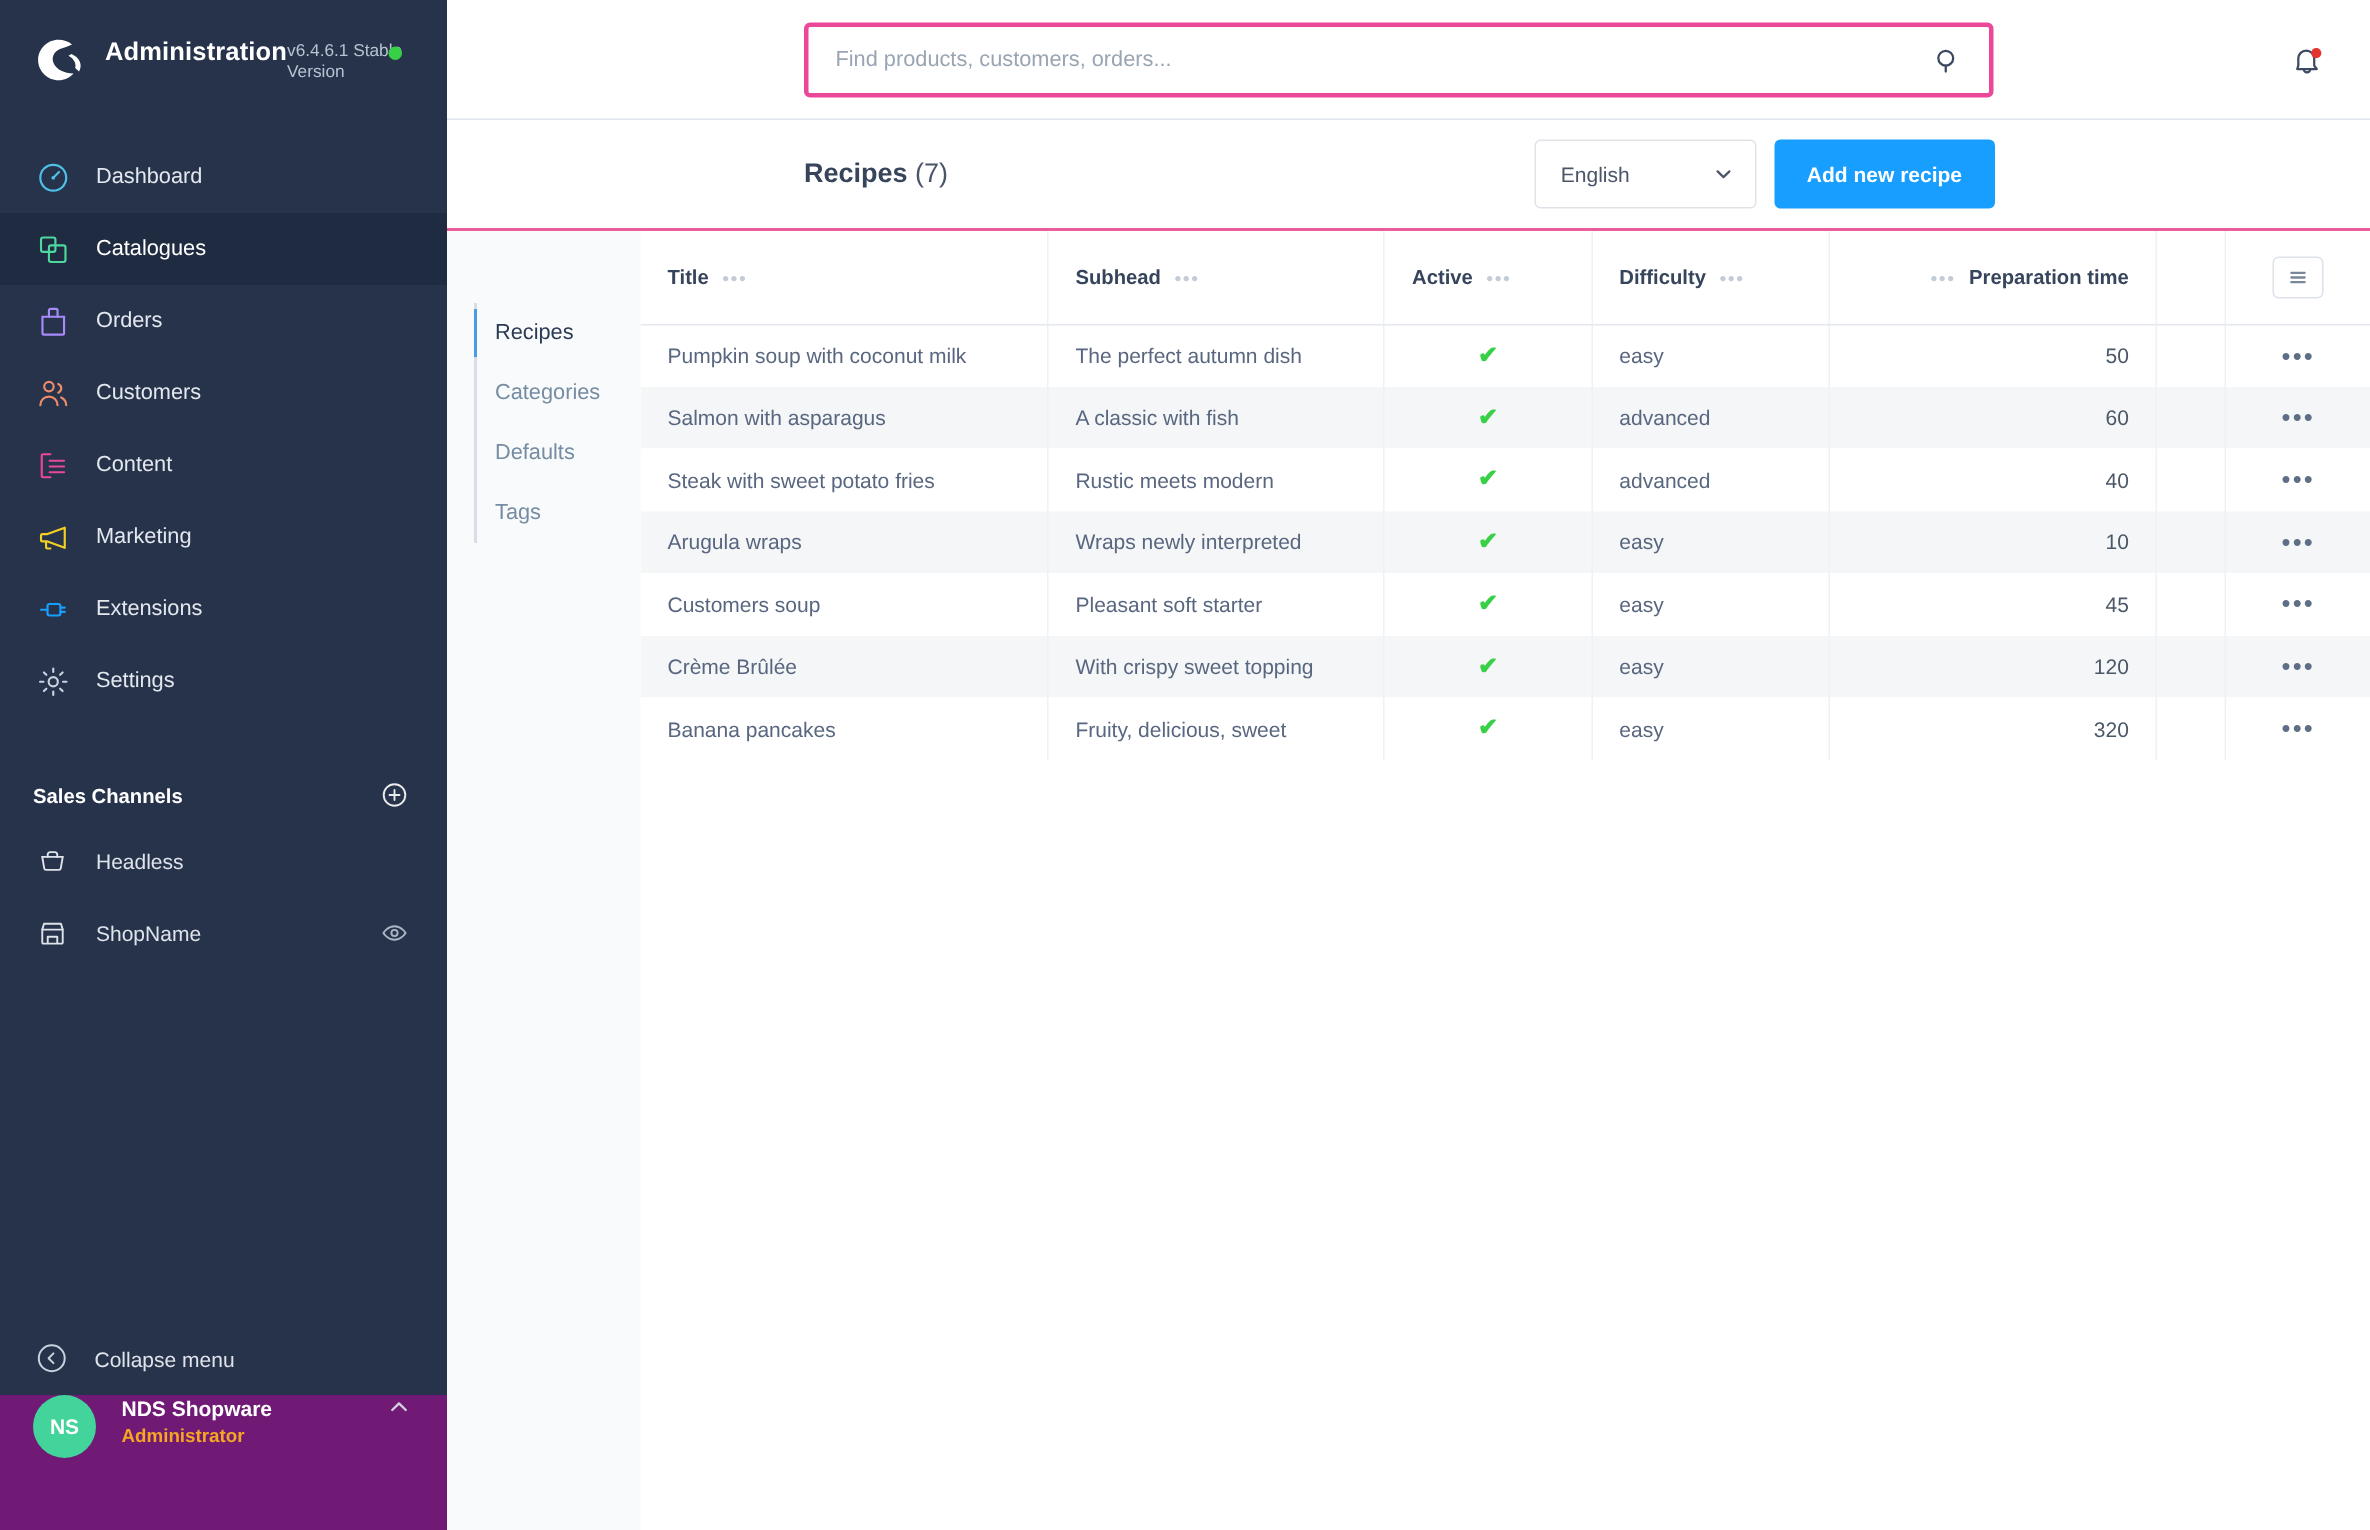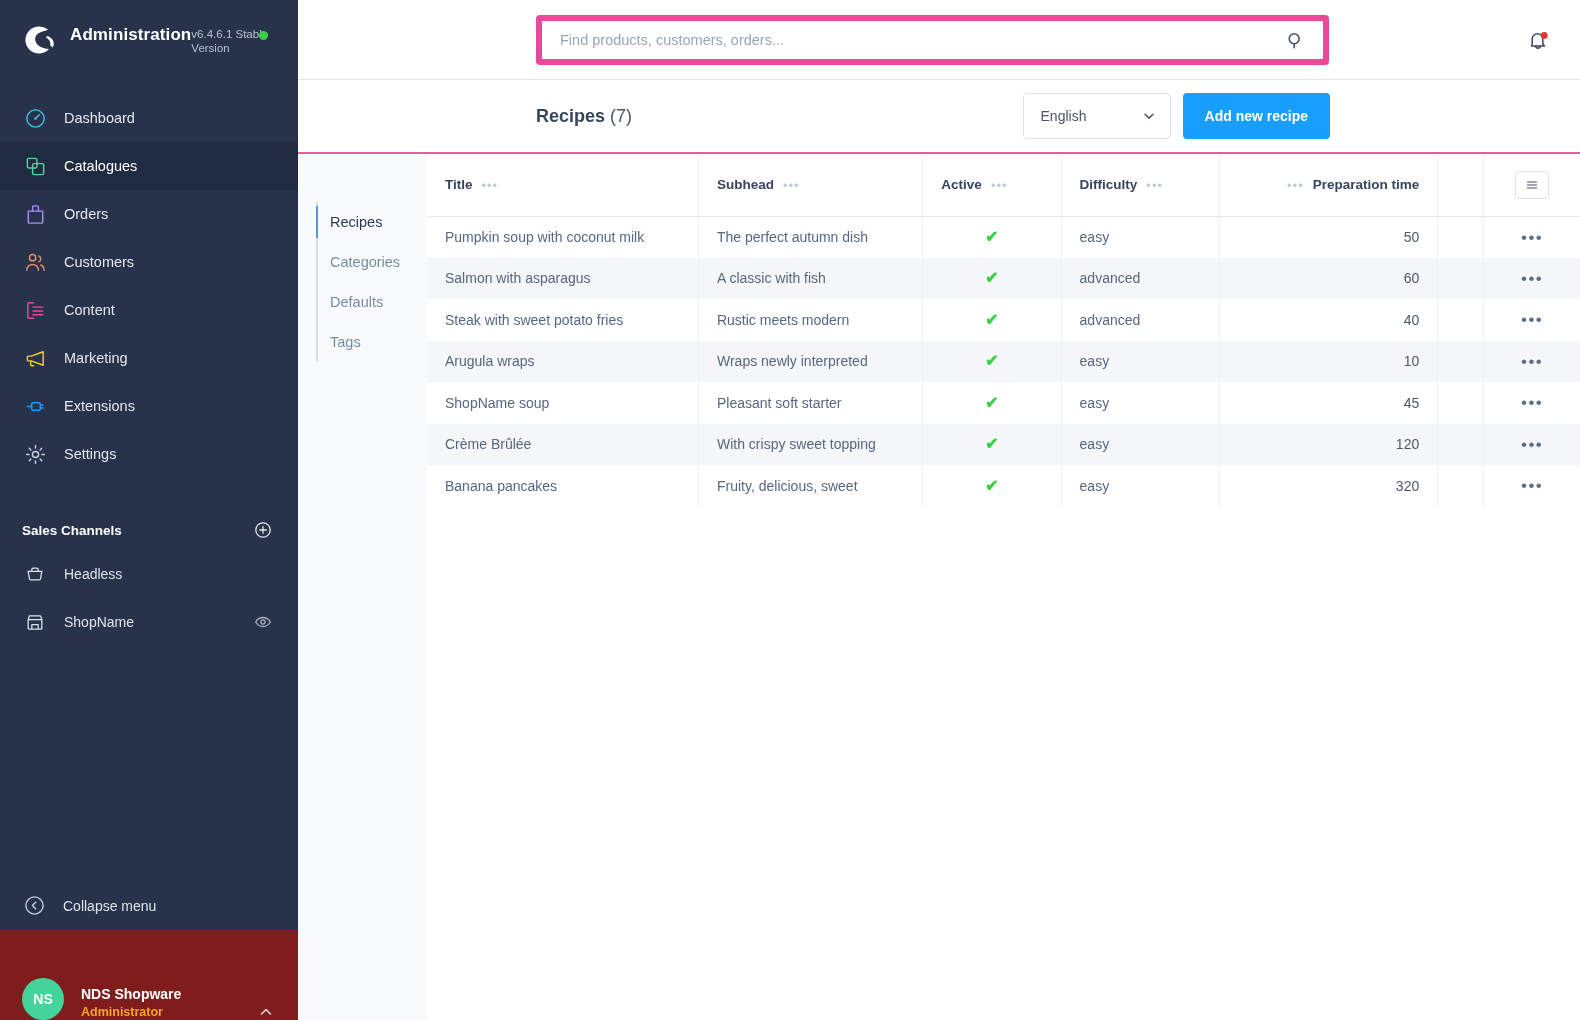--- a/index.html
+++ b/index.html
@@ -75,21 +75,21 @@
     position: absolute; left: 0; bottom: 90px; width: 100%;
     height: 48px; display: flex; align-items: center; padding: 0 22px;
     cursor: pointer;
     text-align: center;
   }
   .collapse-icon { width: 24px; height: 24px; margin-right: 17px; flex: 0 0 24px; }
   .collapse-label { font-size: 14px; color: #dfe3ea; }
 
   .user-bar {
     position: absolute; left: 0; bottom: 0; width: 100%; height: 90px;
-    background: #7f1d1d; display: flex; align-items: flex-end;
+    background: #701a75; display: flex; align-items: flex-start;
     padding: 0 24px 0 22px; cursor: pointer;
   }
   .avatar {
     width: 42px; height: 42px; border-radius: 50%; background: #42d49a;
     color: #ffffff; font-size: 14px; font-weight: bold;
     display: flex; align-items: center; justify-content: center;
     margin-right: 17px; flex: 0 0 42px;
   }
   .user-meta { flex: 1; display: flex; flex-direction: column; line-height: 1.3; }
   .user-name { font-size: 14px; font-weight: bold; color: #ffffff; }
@@ -103,21 +103,21 @@
     height: 80px; flex: 0 0 80px; background: #ffffff;
     border-bottom: 1px solid #e0e5ec;
     display: flex; align-items: center; position: relative;
   }
   .search-wrap {
     position: absolute; left: 238px; top: 15px;
     width: 793px; height: 50px;
   }
   .search-box {
     width: 100%; height: 100%;
-    border: 6px solid #ec4899; border-radius: 4px;
+    border: 3px solid #ec4899; border-radius: 4px;
     background: #fff; display: flex; align-items: center;
     padding: 0 18px;
   }
   .search-input {
     flex: 1; border: none; outline: none; background: transparent;
     font-size: 14.5px; color: #4a5568;
     font-family: "Liberation Sans", sans-serif;
   }
   .search-input::placeholder { color: #9aa5b4; }
   .search-icon { width: 19px; height: 19px; flex: 0 0 19px; }
@@ -513,21 +513,21 @@
             <tr>
               <td>Arugula wraps</td>
               <td>Wraps newly interpreted</td>
               <td class="center"><span class="check">✔</span></td>
               <td>easy</td>
               <td class="num">10</td>
               <td></td>
               <td class="last"><span class="dots-v">•••</span></td>
             </tr>
             <tr>
-              <td>ShopName soup</td>
+              <td>Customers soup</td>
               <td>Pleasant soft starter</td>
               <td class="center"><span class="check">✔</span></td>
               <td>easy</td>
               <td class="num">45</td>
               <td></td>
               <td class="last"><span class="dots-v">•••</span></td>
             </tr>
             <tr>
               <td>Crème Brûlée</td>
               <td>With crispy sweet topping</td>

